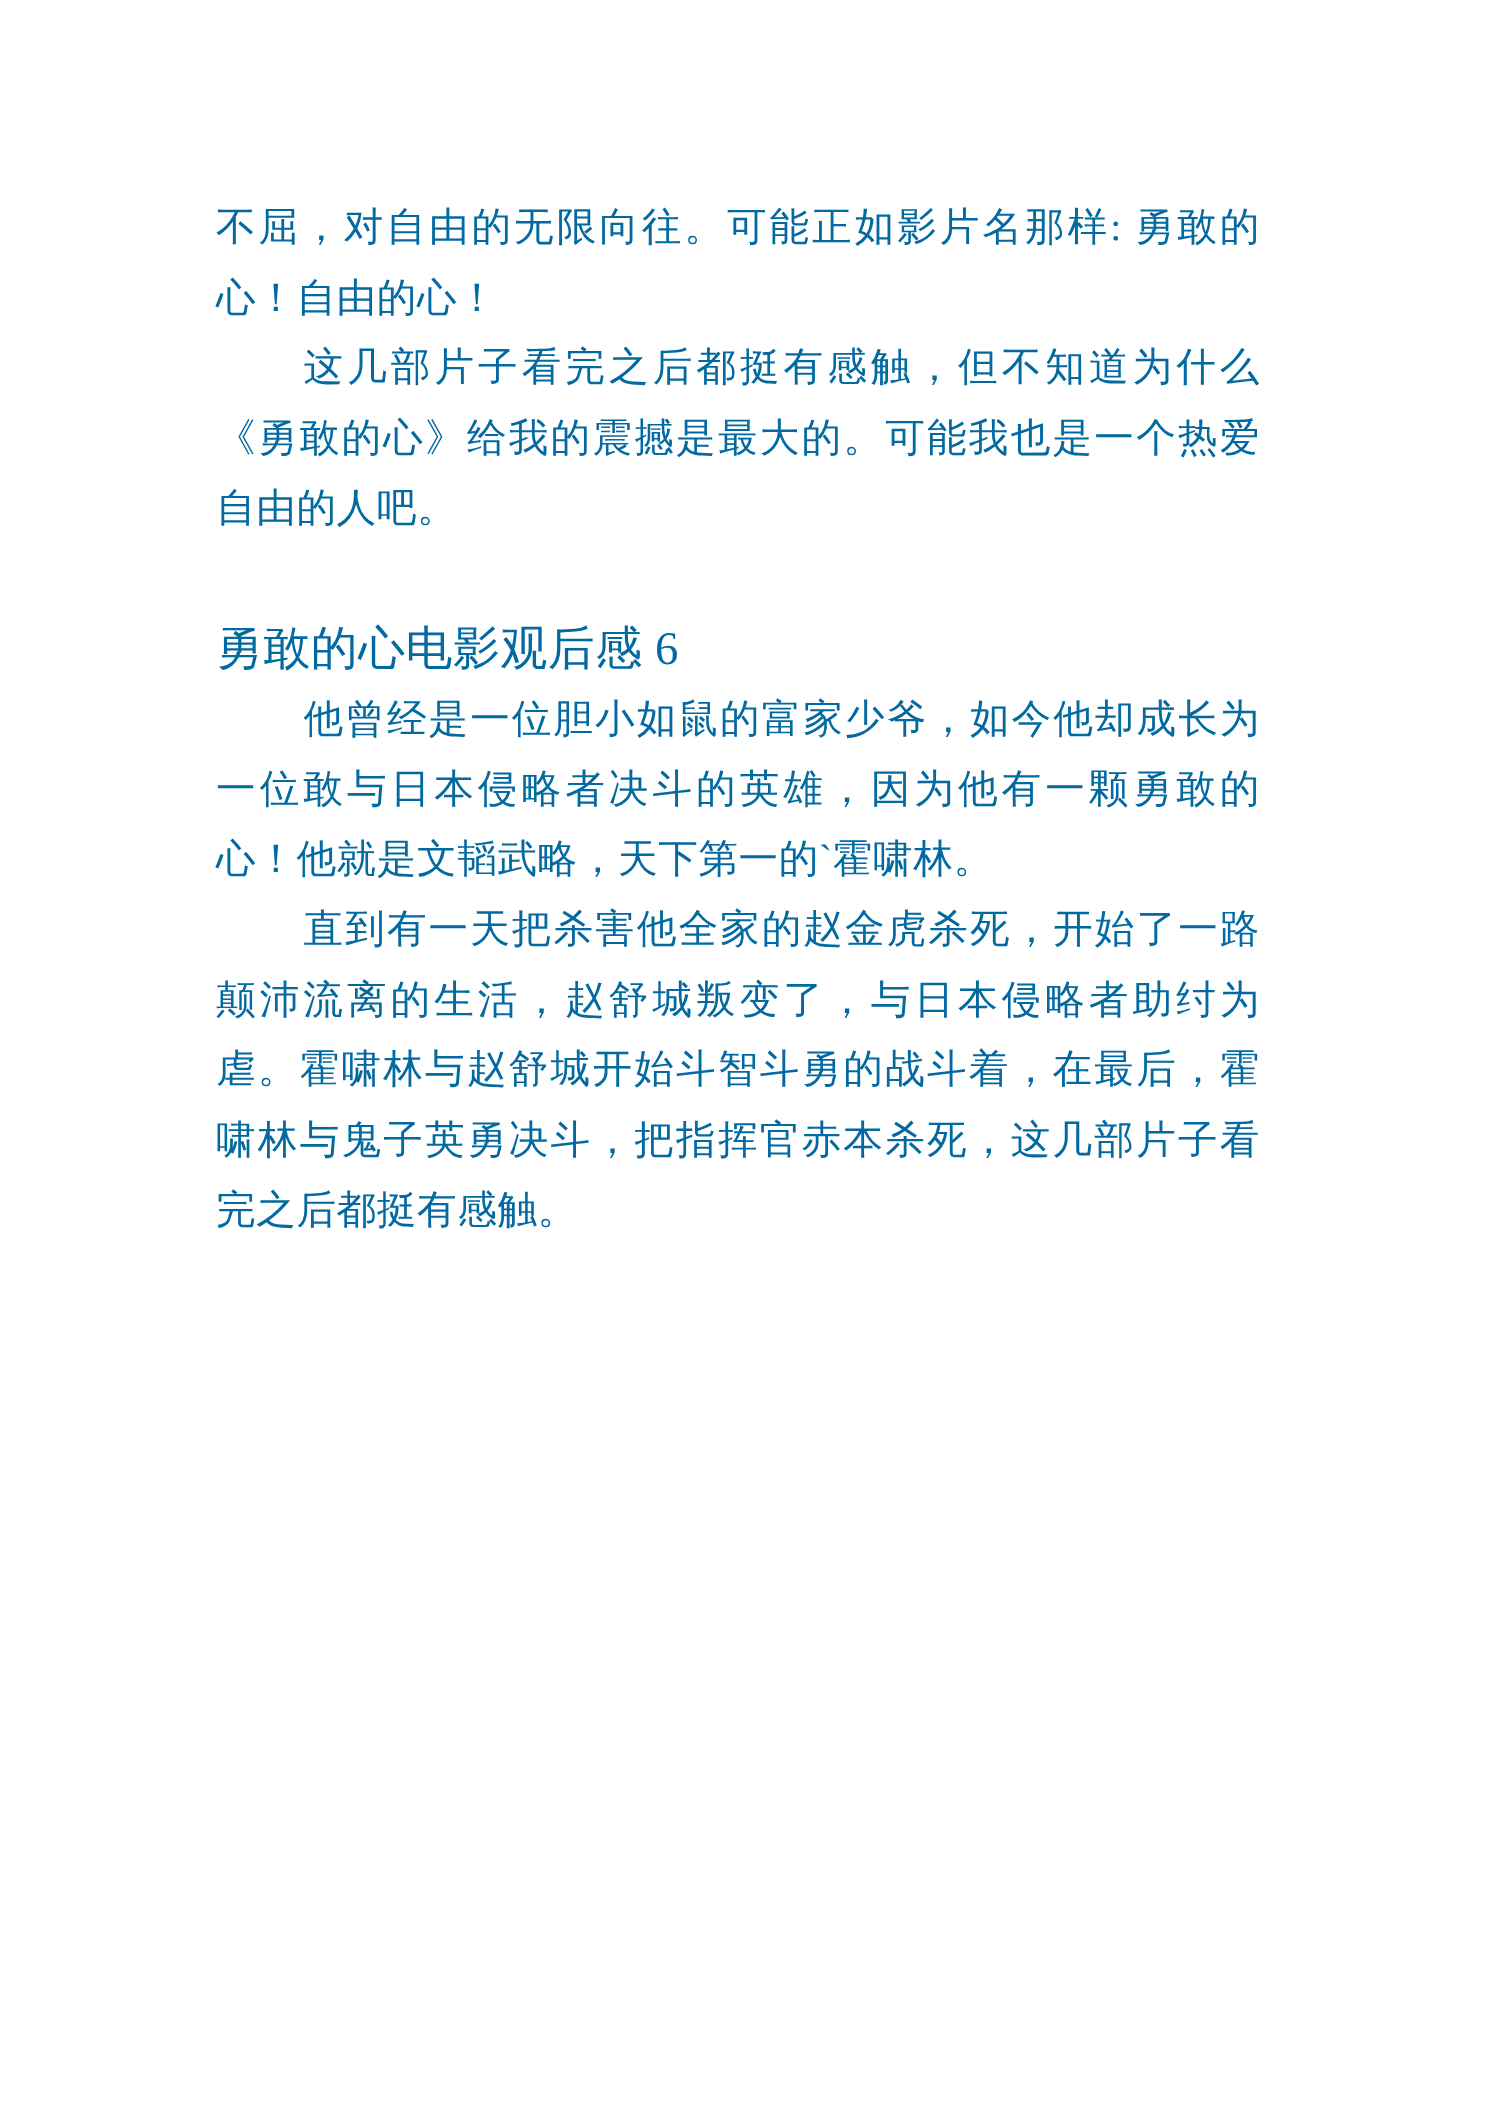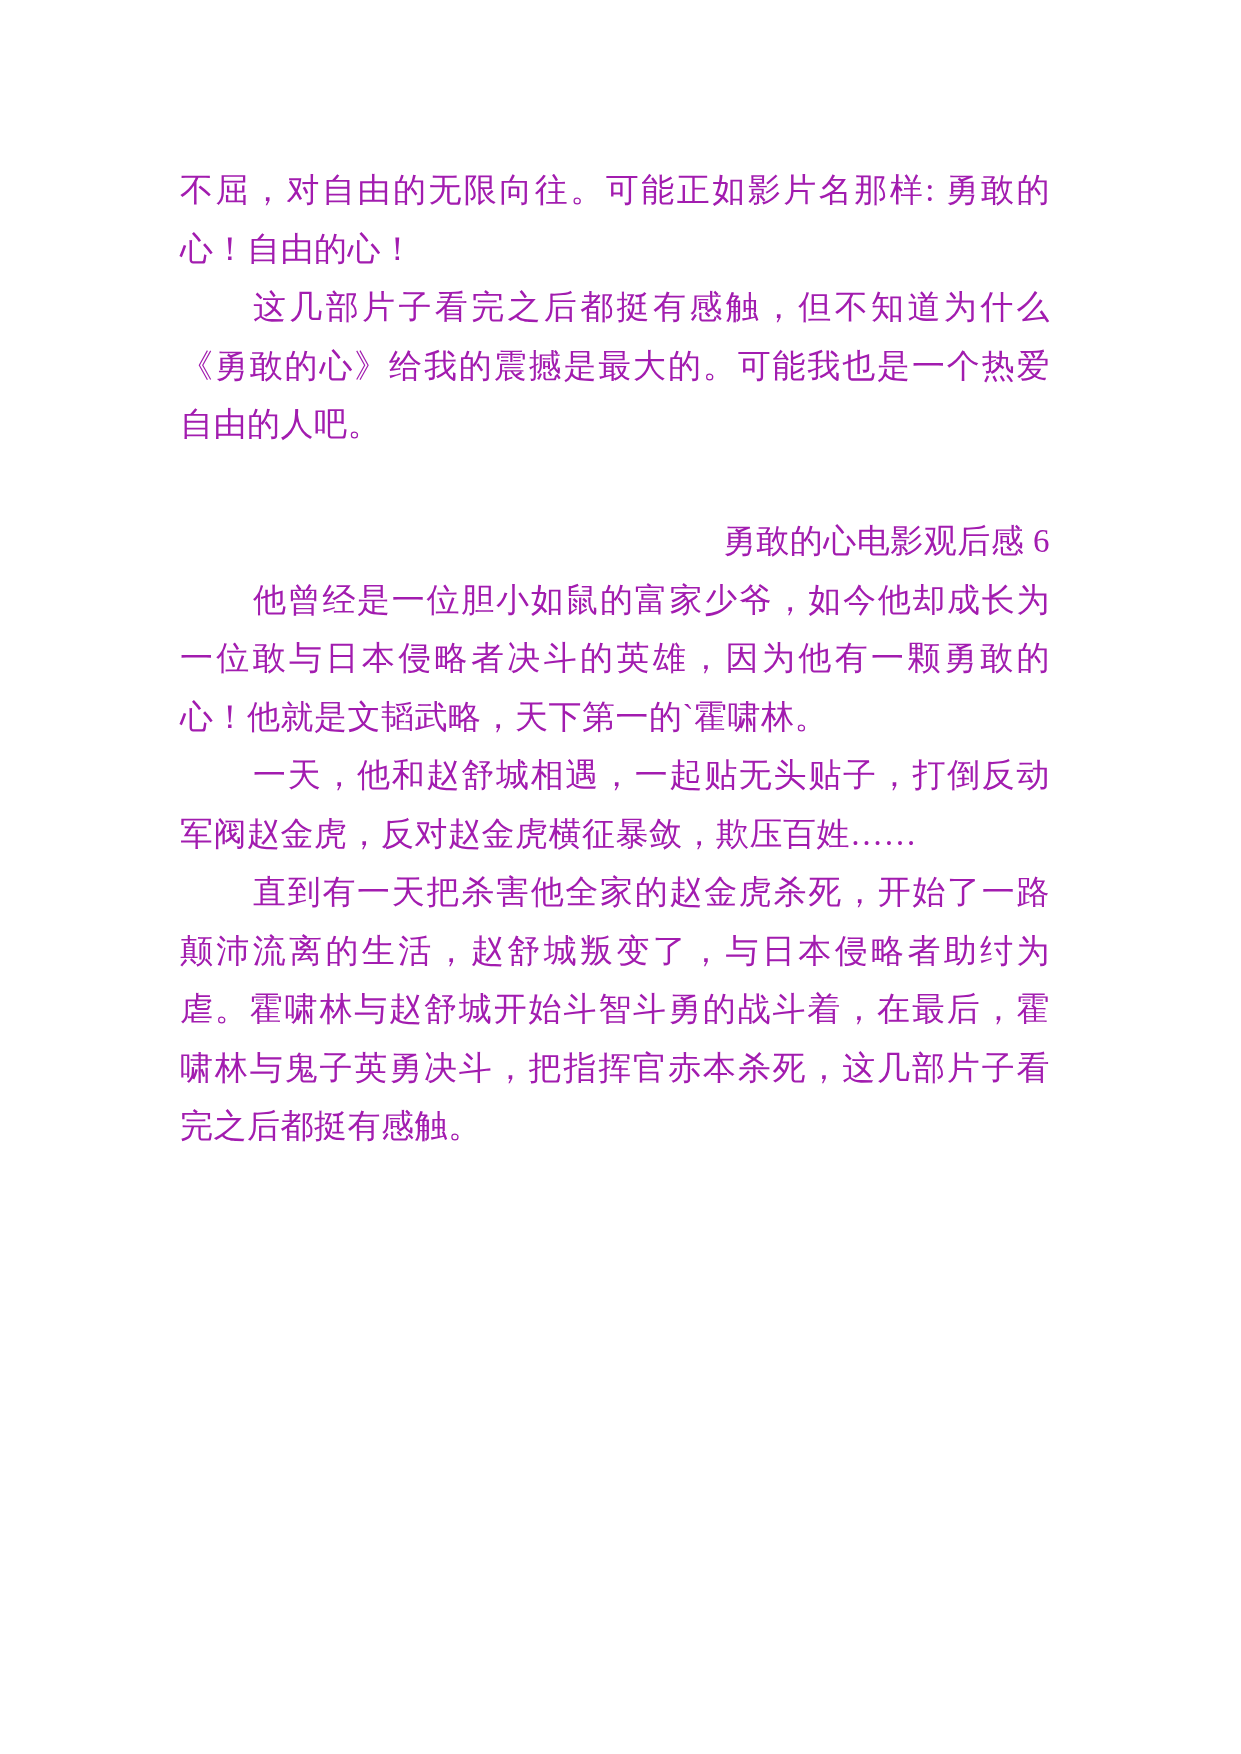--- a/index.html
+++ b/index.html
@@ -13,48 +13,47 @@
     height: 1754px;
     background: #ffffff;
     overflow: hidden;
     font-family: "Liberation Serif", serif;
   }
   .content {
     position: absolute;
     left: 180px;
     top: 161px;
     width: 870px;
-    color: #a21caf;
+    color: #0369a1;
     font-size: 33px;
     line-height: 58.5px;
     text-align: justify;
     font-weight: normal;
     letter-spacing: 0.5px;
   }
   .content p.para {
     margin: 0;
     padding: 0;
   }
   .content p.para.indent {
     text-indent: 73px;
   }
   .content h2.section-heading {
     margin: 58.5px 0 0 0;
     padding: 0;
-    font-size: 33px;
+    font-size: 39px;
     line-height: 58.5px;
     font-weight: normal;
-    text-align: right;
+    text-align: left;
   }
 </style>
 </head>
 <body>
 
 <div class="page">
   <div class="content">
       <p class="para">不屈，对自由的无限向往。可能正如影片名那样: 勇敢的心！自由的心！</p>
       <p class="para indent">这几部片子看完之后都挺有感触，但不知道为什么《勇敢的心》给我的震撼是最大的。可能我也是一个热爱自由的人吧。</p>
       <h2 class="section-heading">勇敢的心电影观后感 6</h2>
       <p class="para indent">他曾经是一位胆小如鼠的富家少爷，如今他却成长为一位敢与日本侵略者决斗的英雄，因为他有一颗勇敢的心！他就是文韬武略，天下第一的`霍啸林。</p>
-      <p class="para indent">一天，他和赵舒城相遇，一起贴无头贴子，打倒反动军阀赵金虎，反对赵金虎横征暴敛，欺压百姓……</p>
       <p class="para indent">直到有一天把杀害他全家的赵金虎杀死，开始了一路颠沛流离的生活，赵舒城叛变了，与日本侵略者助纣为虐。霍啸林与赵舒城开始斗智斗勇的战斗着，在最后，霍啸林与鬼子英勇决斗，把指挥官赤本杀死，这几部片子看完之后都挺有感触。</p>
     </div>
 </div>
 
 </body></html>

